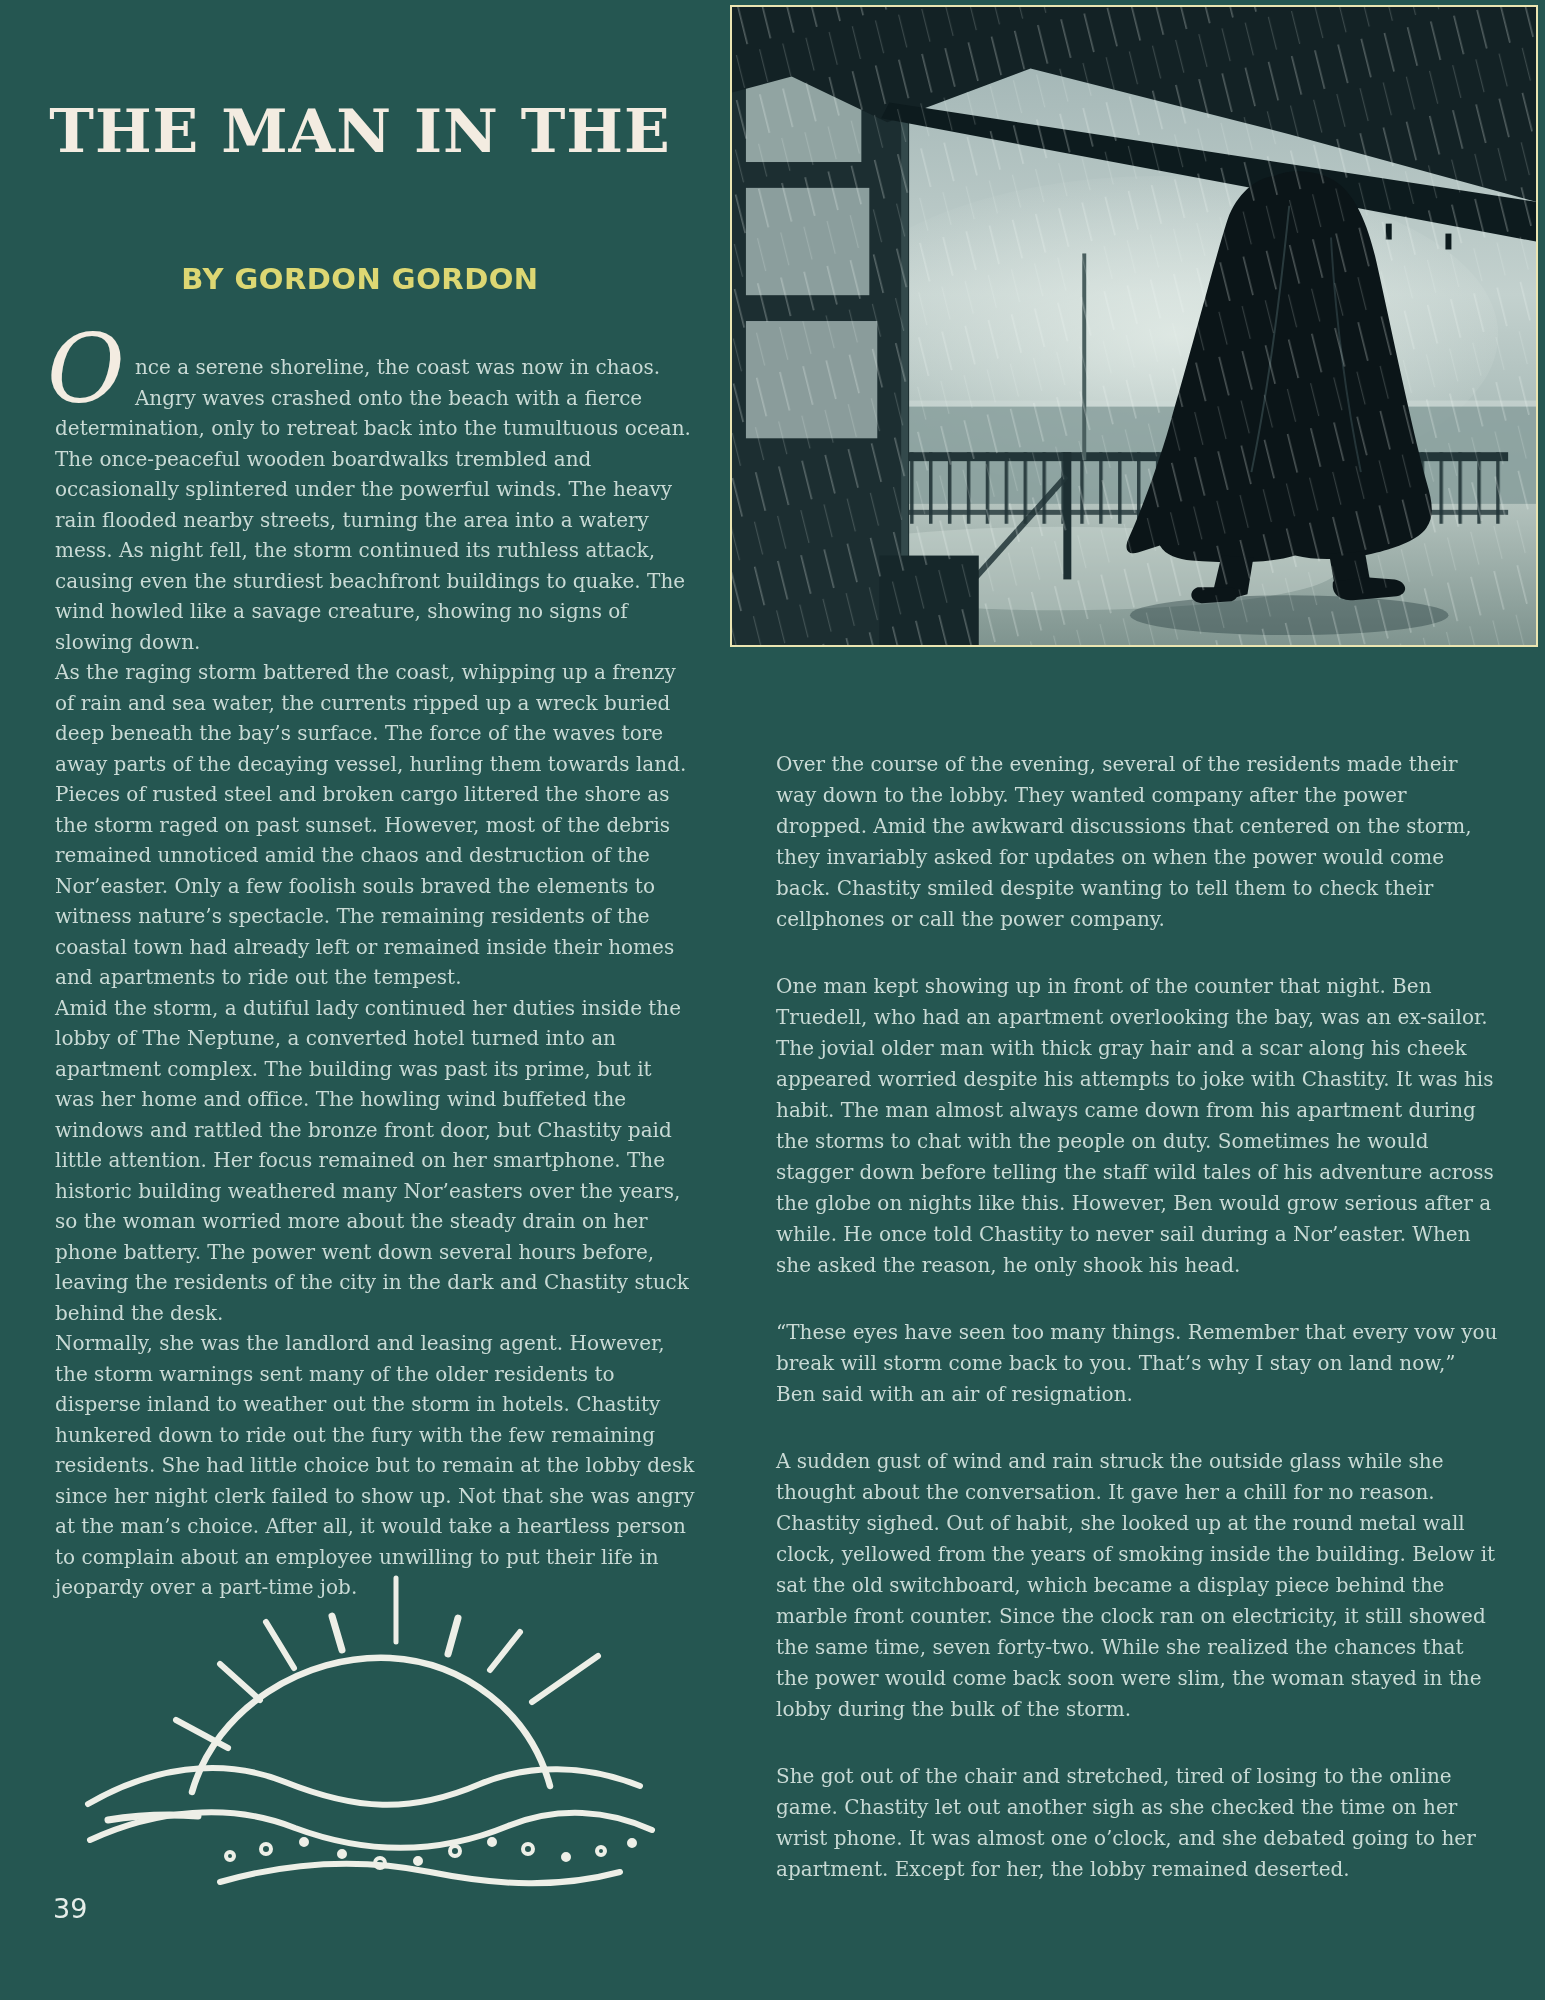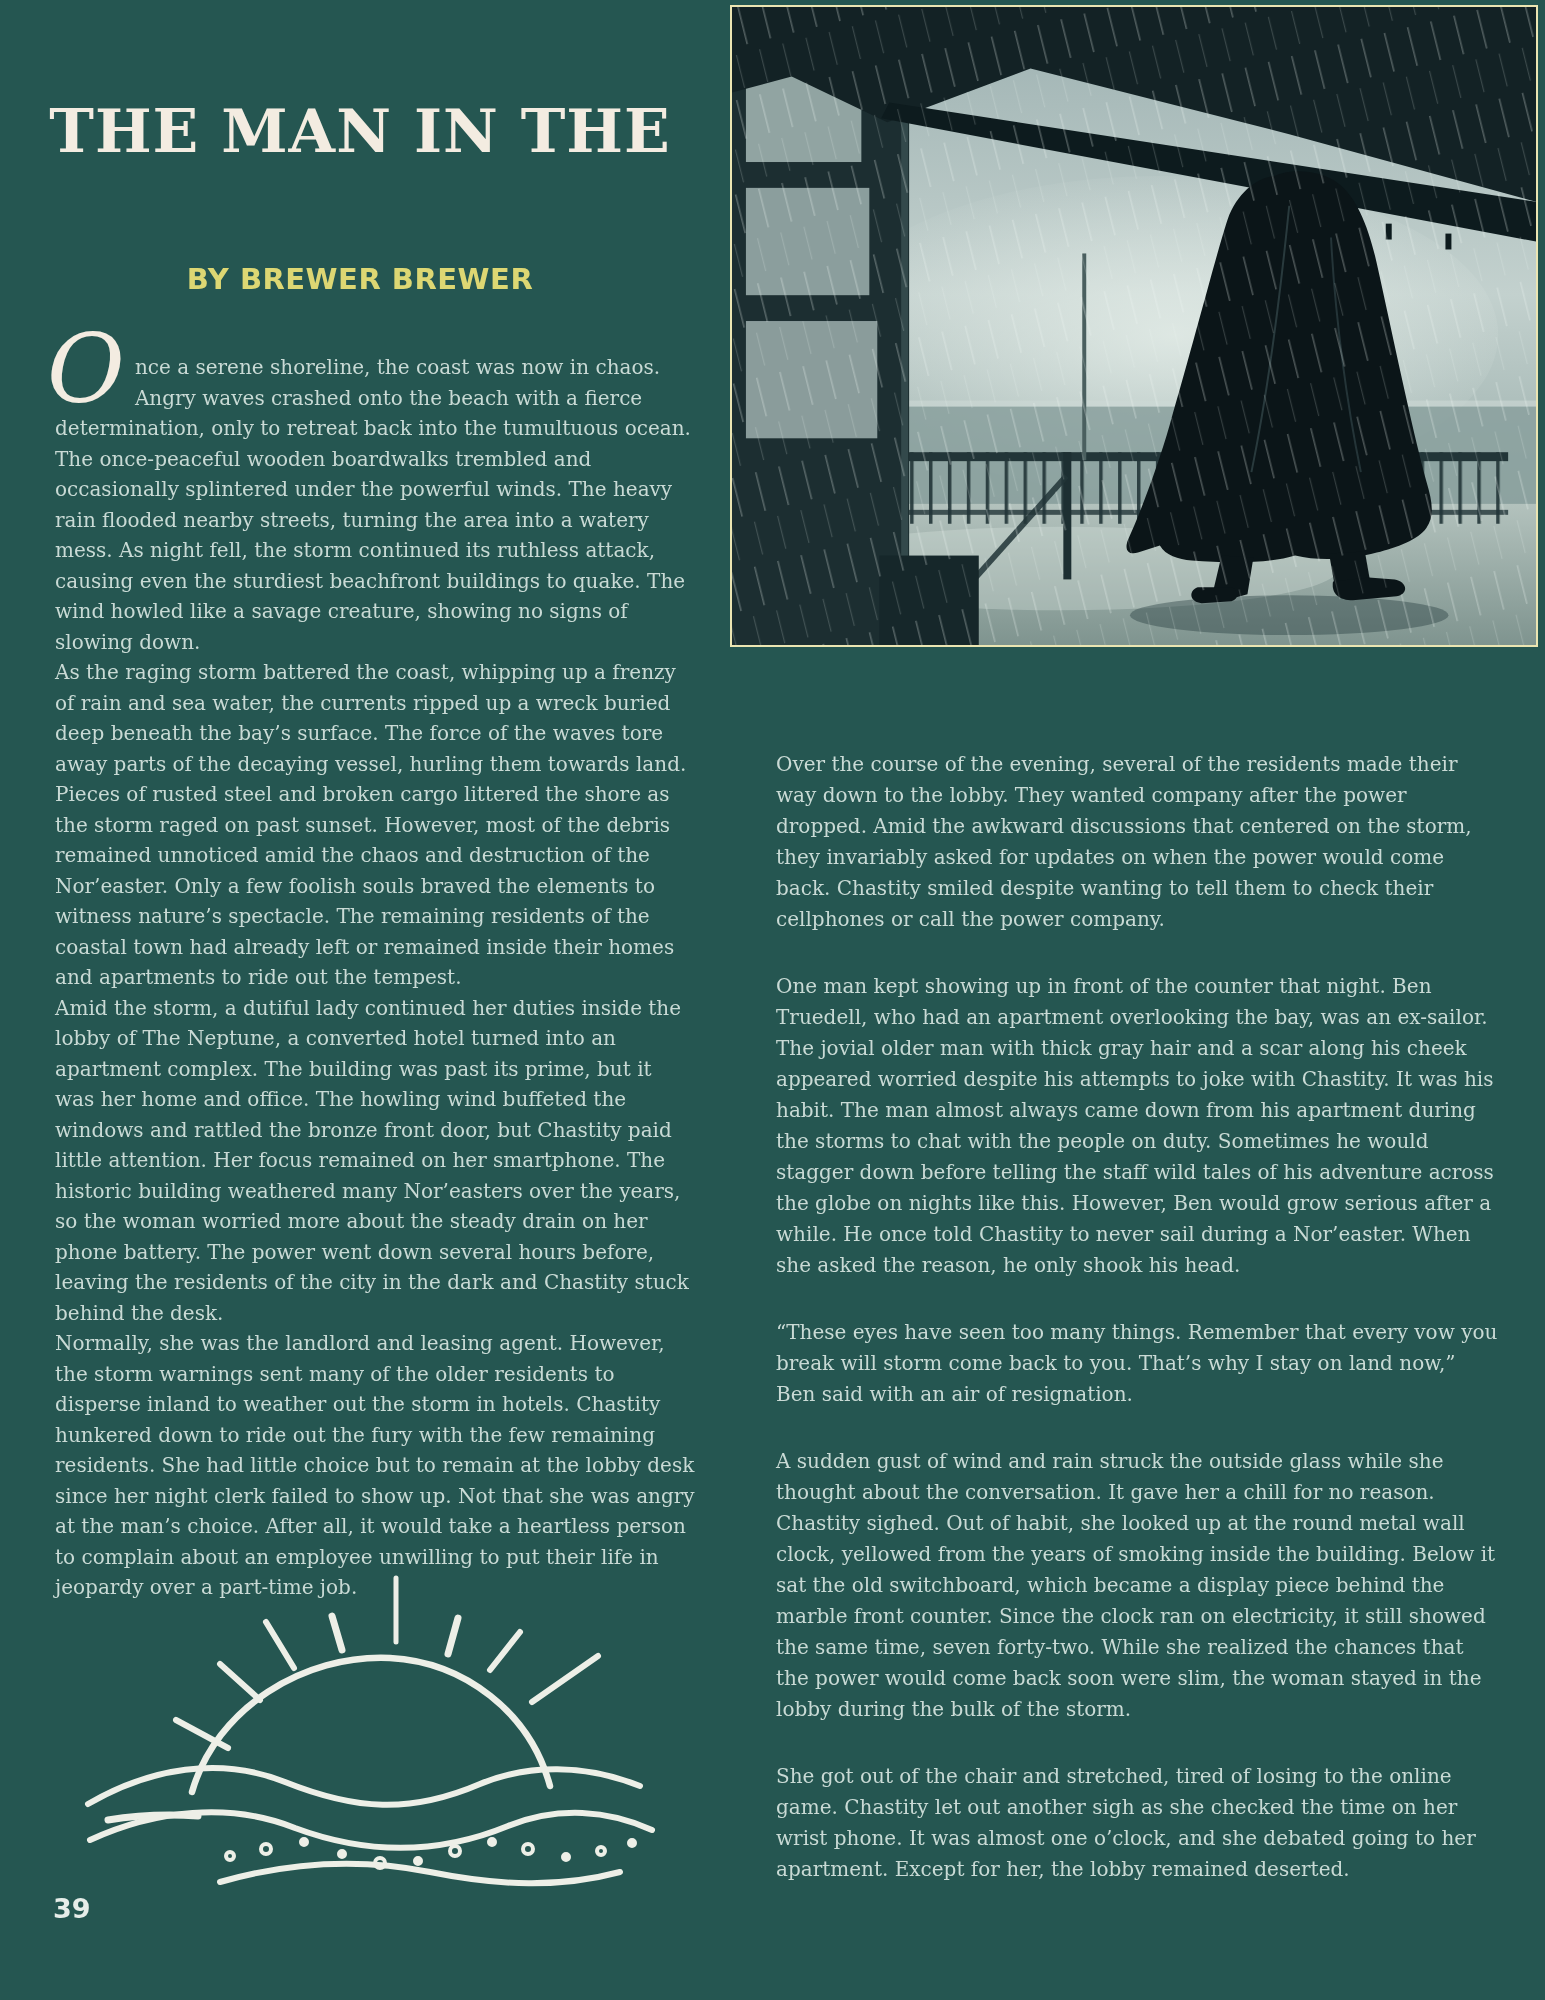--- a/index.html
+++ b/index.html
@@ -54,32 +54,32 @@
     border:2px solid #ebe5b2;
     box-sizing:border-box;
     background:#9db1b1;
   }
   .photo svg{display:block;width:100%;height:100%;}
   .sun-art{left:80px;top:1572px;width:590px;height:320px;}
   .page-number{
     left:53px;top:1893px;
     color:#e6ede9;
     font-family:"DejaVu Sans", sans-serif;
-    font-weight:700;
+    font-weight:400;
     font-size:27px;
   }
 </style>
 </head>
 <body>
 
 <div class="abs title">
   <div>THE MAN IN THE</div>
 </div>
 
-<div class="abs byline">BY BREWER BREWER</div>
+<div class="abs byline">BY GORDON GORDON</div>
 
 <div class="abs col left-col">
   <p><span class="dropcap">O</span><span>nce a serene shoreline, the coast was now in chaos. Angry waves crashed onto the beach with a fierce determination, only to retreat back into the tumultuous ocean. The once-peaceful wooden boardwalks trembled and occasionally splintered under the powerful winds. The heavy rain flooded nearby streets, turning the area into a watery mess. As night fell, the storm continued its ruthless attack, causing even the sturdiest beachfront buildings to quake. The wind howled like a savage creature, showing no signs of slowing down.</span></p>
   <p>As the raging storm battered the coast, whipping up a frenzy of rain and sea water, the currents ripped up a wreck buried deep beneath the bay’s surface. The force of the waves tore away parts of the decaying vessel, hurling them towards land. Pieces of rusted steel and broken cargo littered the shore as the storm raged on past sunset. However, most of the debris remained unnoticed amid the chaos and destruction of the Nor’easter. Only a few foolish souls braved the elements to witness nature’s spectacle. The remaining residents of the coastal town had already left or remained inside their homes and apartments to ride out the tempest.</p>
   <p>Amid the storm, a dutiful lady continued her duties inside the lobby of The Neptune, a converted hotel turned into an apartment complex. The building was past its prime, but it was her home and office. The howling wind buffeted the windows and rattled the bronze front door, but Chastity paid little attention. Her focus remained on her smartphone. The historic building weathered many Nor’easters over the years, so the woman worried more about the steady drain on her phone battery. The power went down several hours before, leaving the residents of the city in the dark and Chastity stuck behind the desk.</p>
   <p>Normally, she was the landlord and leasing agent. However, the storm warnings sent many of the older residents to disperse inland to weather out the storm in hotels. Chastity hunkered down to ride out the fury with the few remaining residents. She had little choice but to remain at the lobby desk since her night clerk failed to show up. Not that she was angry at the man’s choice. After all, it would take a heartless person to complain about an employee unwilling to put their life in jeopardy over a part-time job.</p>
 </div>
 
 <div class="abs photo">
   <svg viewBox="0 0 808 642" preserveAspectRatio="none">

